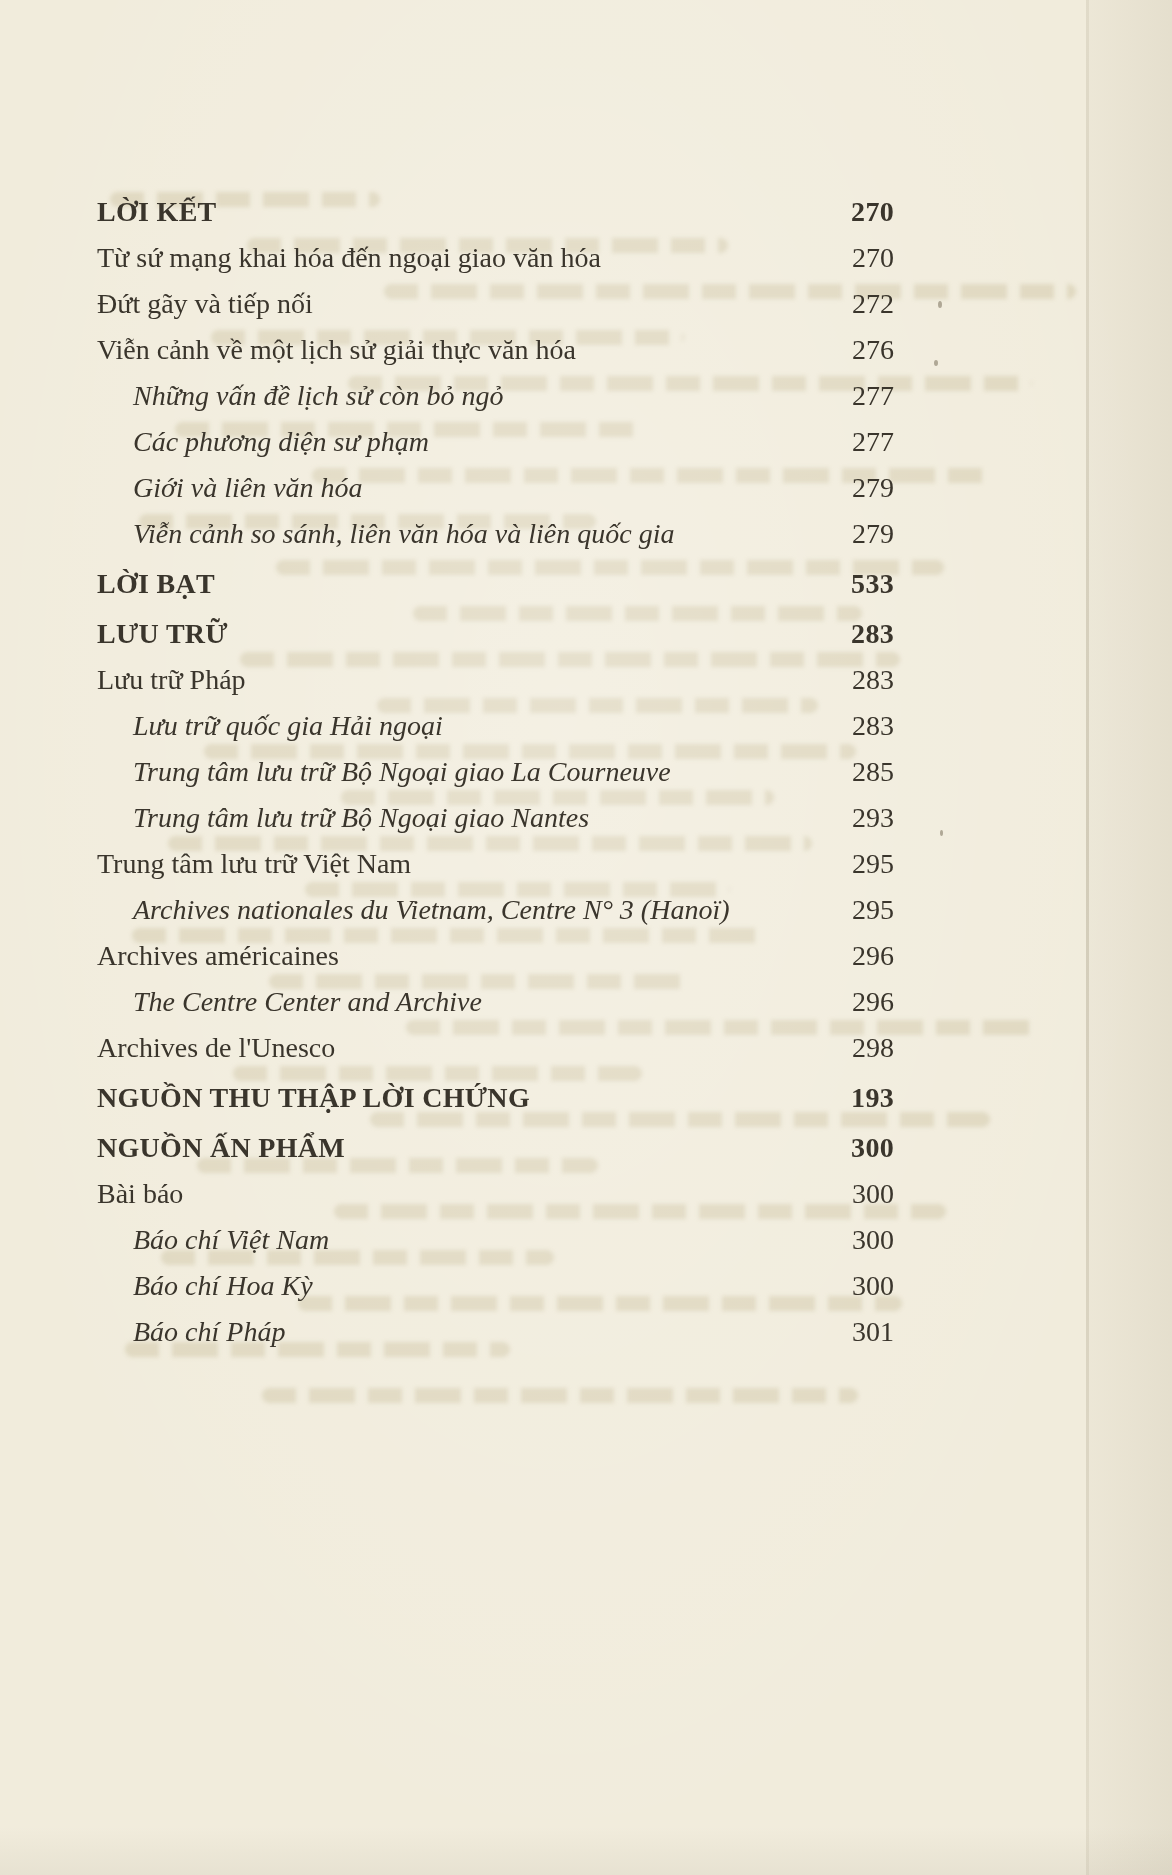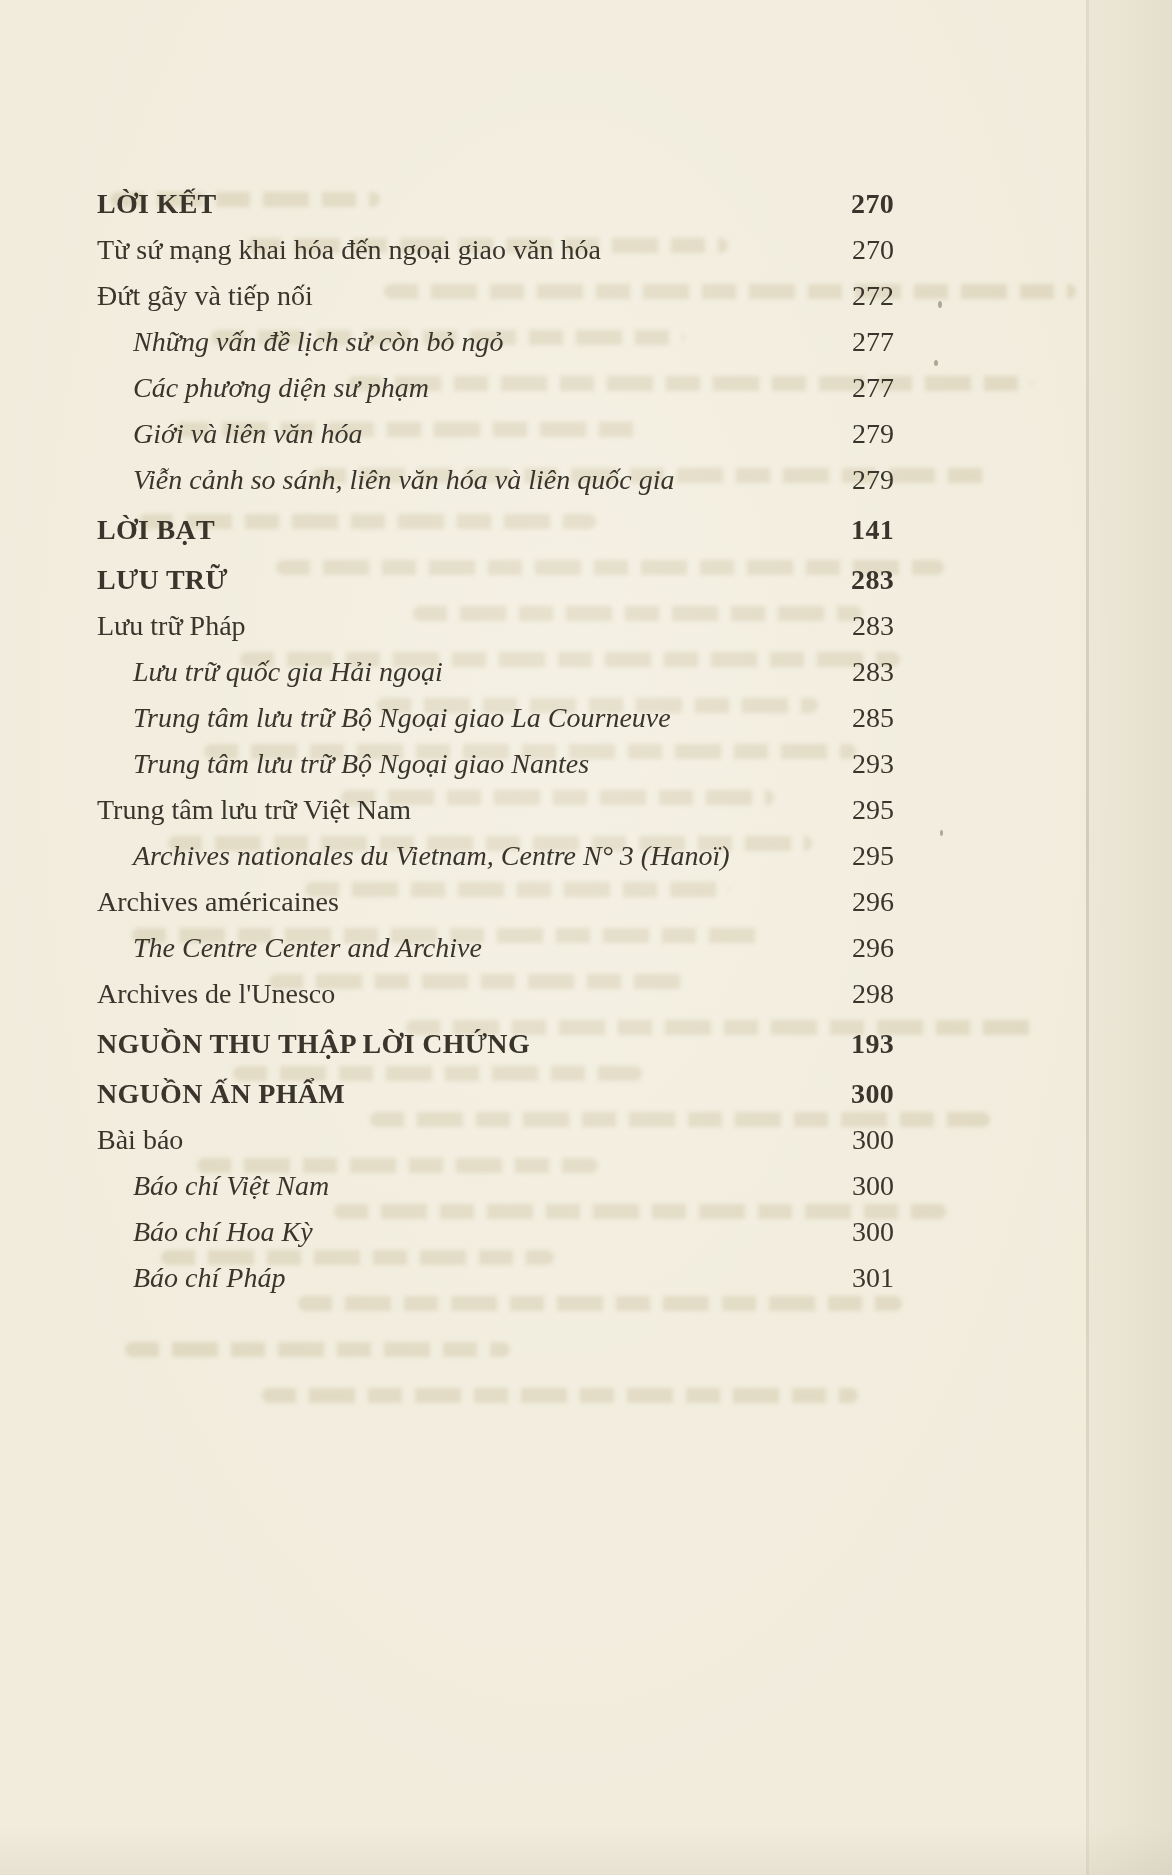--- a/index.html
+++ b/index.html
@@ -27,21 +27,21 @@
   .toc { position: absolute; left: 97px; top: 181px; width: 797px; }
   .row {
     display: flex; align-items: baseline;
     line-height: 46px; font-size: 28px;
     color: var(--ink, #3a352c);
   }
   .row .label { white-space: nowrap; }
   .row .fill { flex: 1; min-width: 20px; }
   .row .num { white-space: nowrap; font-style: normal; }
   .row.heading { font-weight: bold; margin-top: 4px; letter-spacing: .3px; }
-  .row.heading:first-child { margin-top: 0; gap: 44px; }
+  .row.heading:first-child { margin-top: 8px; gap: 44px; }
   .row.level2 { font-style: italic; }
   .row.level2 .label { padding-left: 36px; text-align: right; }
   .crease {
     position: absolute; top: 0; bottom: 0; left: 1086px; width: 3px;
     background: linear-gradient(180deg,
       rgba(140,128,100,.16), rgba(140,128,100,.3) 45%, rgba(140,128,100,.14));
   }
   .edge-right {
     position: absolute; top: 0; bottom: 0; right: 0; width: 83px;
     background: linear-gradient(90deg, rgba(120,105,75,.04), rgba(120,105,75,.1));
@@ -95,20 +95,25 @@
     <div class="row level1">
       <span class="label">Từ sứ mạng khai hóa đến ngoại giao văn hóa</span>
       <span class="fill"></span>
       <span class="num">270</span>
     </div>
     <div class="row level1">
       <span class="label">Đứt gãy và tiếp nối</span>
       <span class="fill"></span>
       <span class="num">272</span>
     </div>
+    <div class="row level1">
+      <span class="label">Viễn cảnh về một lịch sử giải thực văn hóa</span>
+      <span class="fill"></span>
+      <span class="num">276</span>
+    </div>
     <div class="row level2">
       <span class="label">Những vấn đề lịch sử còn bỏ ngỏ</span>
       <span class="fill"></span>
       <span class="num">277</span>
     </div>
     <div class="row level2">
       <span class="label">Các phương diện sư phạm</span>
       <span class="fill"></span>
       <span class="num">277</span>
     </div>
@@ -118,21 +123,21 @@
       <span class="num">279</span>
     </div>
     <div class="row level2">
       <span class="label">Viễn cảnh so sánh, liên văn hóa và liên quốc gia</span>
       <span class="fill"></span>
       <span class="num">279</span>
     </div>
     <div class="row heading">
       <span class="label">LỜI BẠT</span>
       <span class="fill"></span>
-      <span class="num">141</span>
+      <span class="num">533</span>
     </div>
     <div class="row heading">
       <span class="label">LƯU TRỮ</span>
       <span class="fill"></span>
       <span class="num">283</span>
     </div>
     <div class="row level1">
       <span class="label">Lưu trữ Pháp</span>
       <span class="fill"></span>
       <span class="num">283</span>

